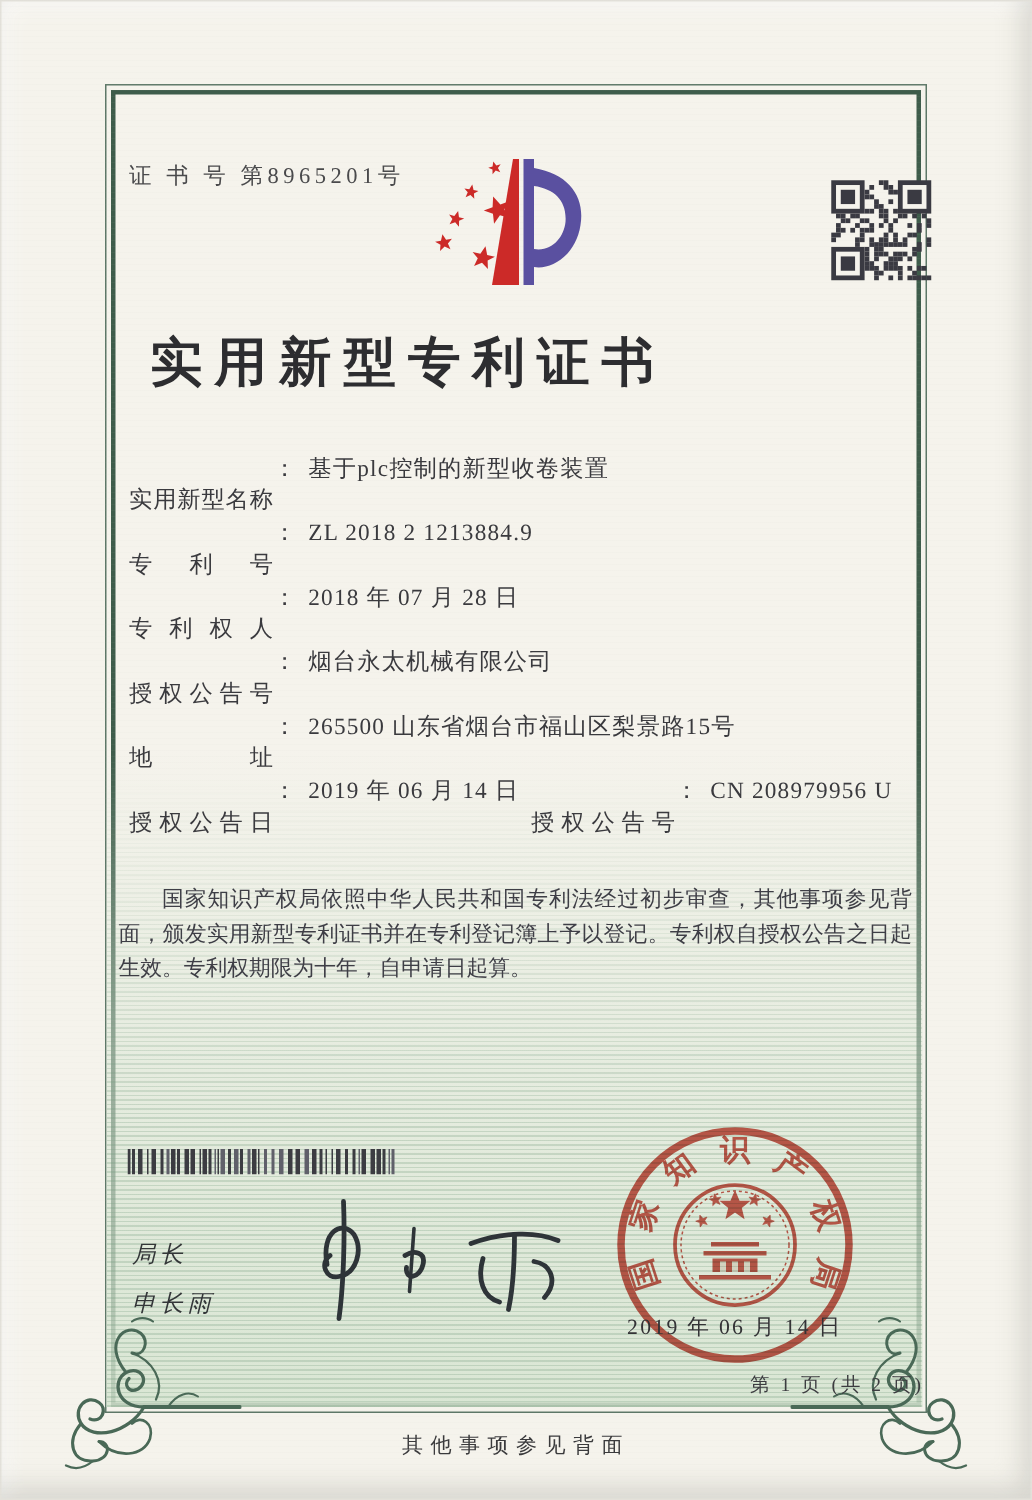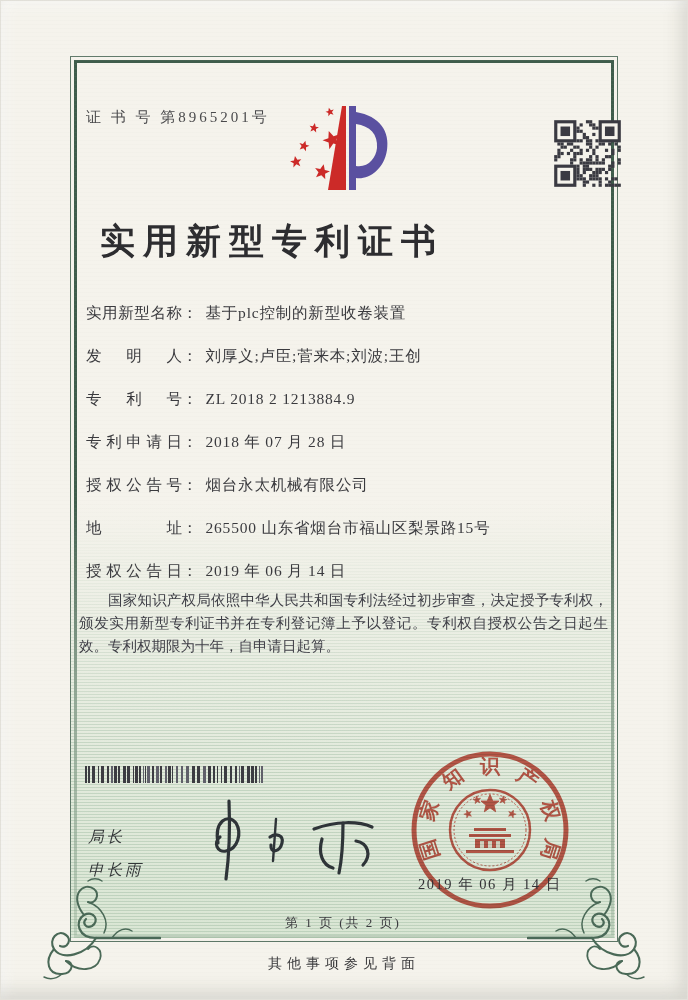--- a/index.html
+++ b/index.html
@@ -27,36 +27,36 @@
   #flourish-right{right:26px;top:877px;transform:scaleX(-1);}
   
   #cert-no{position:absolute;left:86px;top:108px;font-size:15px;letter-spacing:3px;color:#4a4a4c;text-align:center;}
   #logo{position:absolute;left:280px;top:98px;width:110px;height:98px;}
   #qr{position:absolute;left:551px;top:117px;width:73px;height:73px;}
   #title{position:absolute;left:0;top:218px;width:544px;text-align:center;
     font-size:35px;font-weight:600;letter-spacing:8px;color:#2d2d30;}
   
   #fields{position:absolute;left:86px;top:302px;width:522px;font-size:15.5px;color:#3a3a3e;}
   .row{position:relative;height:43px;line-height:22px;}
-  .lbl{display:inline-block;width:96px;text-align:justify;text-align-last:justify;vertical-align:top;}
+  .lbl{display:inline-block;width:96px;text-align:justify;text-align-last:justify;vertical-align:top;margin-top:21px;}
   .colon{margin-right:8px;}
   .val{letter-spacing:.8px;}
   .grant{position:absolute;left:268px;top:0;white-space:nowrap;}
   .grant .lbl{width:96px;}
   
   #paras{position:absolute;left:79px;top:589px;width:529px;font-size:14.5px;line-height:23px;
     color:#3e3e46;text-align:justify;}
   #paras p{margin:0 0 7px 0;text-indent:2em;}
   
   #barcode{position:absolute;left:85px;top:766px;width:181px;height:17px;}
   #director{position:absolute;left:88px;top:820px;font-size:15.5px;color:#333638;letter-spacing:3px;line-height:33px;font-style:italic;}
   #signature{position:absolute;left:196px;top:795px;width:190px;height:88px;}
   #seal{position:absolute;left:402px;top:742px;width:176px;height:176px;mix-blend-mode:multiply;}
   #seal-date{position:absolute;left:418px;top:875px;width:160px;font-size:14.5px;color:#333336;letter-spacing:1.5px;}
-  #footer-page{position:absolute;left:70px;top:914px;width:546px;text-align:center;font-size:13px;color:#3c3c40;letter-spacing:2px;}
+  #footer-page{position:absolute;left:70px;top:914px;width:546px;text-align:right;font-size:13px;color:#3c3c40;letter-spacing:2px;}
   #back-note{position:absolute;left:0;top:955px;width:688px;text-align:center;font-size:14px;color:#3a3a3c;letter-spacing:5px;}
 </style>
 </head>
 <body>
 
 <div class="paper-edge"></div>
 
 <div id="frame">
   <div id="frame-inner"></div>
 </div>
@@ -247,41 +247,41 @@
     <rect x="9.521739130434781" y="53.95652173913043" width="9.521739130434781" height="9.521739130434781" fill="#3a3a42"></rect>
   </svg>
 
 <div id="title">实用新型专利证书</div>
 
 <div id="fields">
   <div class="row">
     <span class="lbl">实用新型名称</span><span class="colon">：</span><span class="val">基于plc控制的新型收卷装置</span>
   </div>
   <div class="row">
-    <span class="lbl">发明人</span><span class="colon">：</span><span class="val">刘厚义;卢臣;菅来本;刘波;王创</span>
-  </div>
-  <div class="row">
     <span class="lbl">专利号</span><span class="colon">：</span><span class="val">ZL 2018 2 1213884.9</span>
   </div>
   <div class="row">
-    <span class="lbl">专利申请日</span><span class="colon">：</span><span class="val">2018 年 07 月 28 日</span>
+    <span class="lbl">专利权人</span><span class="colon">：</span><span class="val">2018 年 07 月 28 日</span>
   </div>
   <div class="row">
     <span class="lbl">授权公告号</span><span class="colon">：</span><span class="val">烟台永太机械有限公司</span>
   </div>
   <div class="row">
     <span class="lbl">地址</span><span class="colon">：</span><span class="val">265500 山东省烟台市福山区梨景路15号</span>
   </div>
   <div class="row">
     <span class="lbl">授权公告日</span><span class="colon">：</span><span class="val">2019 年 06 月 14 日</span>
+    <span class="grant">
+      <span class="lbl">授权公告号</span><span class="colon">：</span><span class="val">CN 208979956 U</span>
+    </span>
   </div>
 </div>
 
 <div id="paras">
-  <p>国家知识产权局依照中华人民共和国专利法经过初步审查，决定授予专利权，颁发实用新型专利证书并在专利登记簿上予以登记。专利权自授权公告之日起生效。专利权期限为十年，自申请日起算。</p>
+  <p>国家知识产权局依照中华人民共和国专利法经过初步审查，其他事项参见背面，颁发实用新型专利证书并在专利登记簿上予以登记。专利权自授权公告之日起生效。专利权期限为十年，自申请日起算。</p>
 </div>
 
 <svg id="barcode" viewBox="0 0 181 17">
     <rect x="0" y="0" width="2" height="17" fill="#3c3c42"></rect>
     <rect x="3" y="0" width="2" height="17" fill="#3c3c42"></rect>
     <rect x="7" y="0" width="3" height="17" fill="#3c3c42"></rect>
     <rect x="13" y="0" width="1" height="17" fill="#3c3c42"></rect>
     <rect x="16" y="0" width="3" height="17" fill="#3c3c42"></rect>
     <rect x="22" y="0" width="2" height="17" fill="#3c3c42"></rect>
     <rect x="26" y="0" width="2" height="17" fill="#60606a"></rect>

